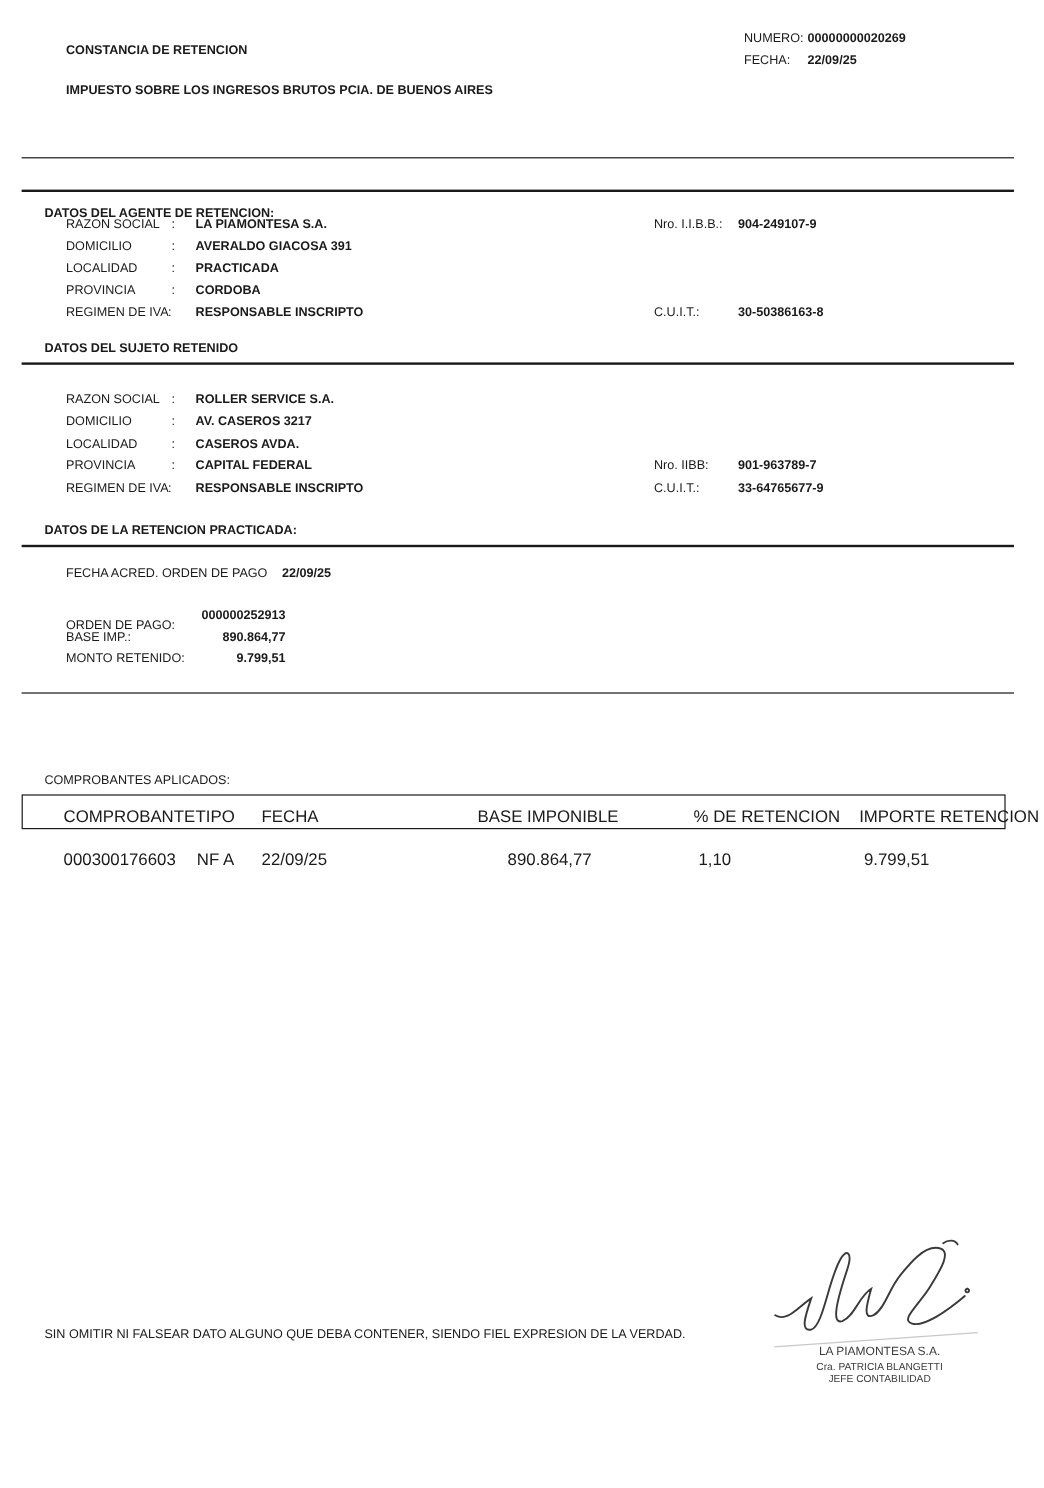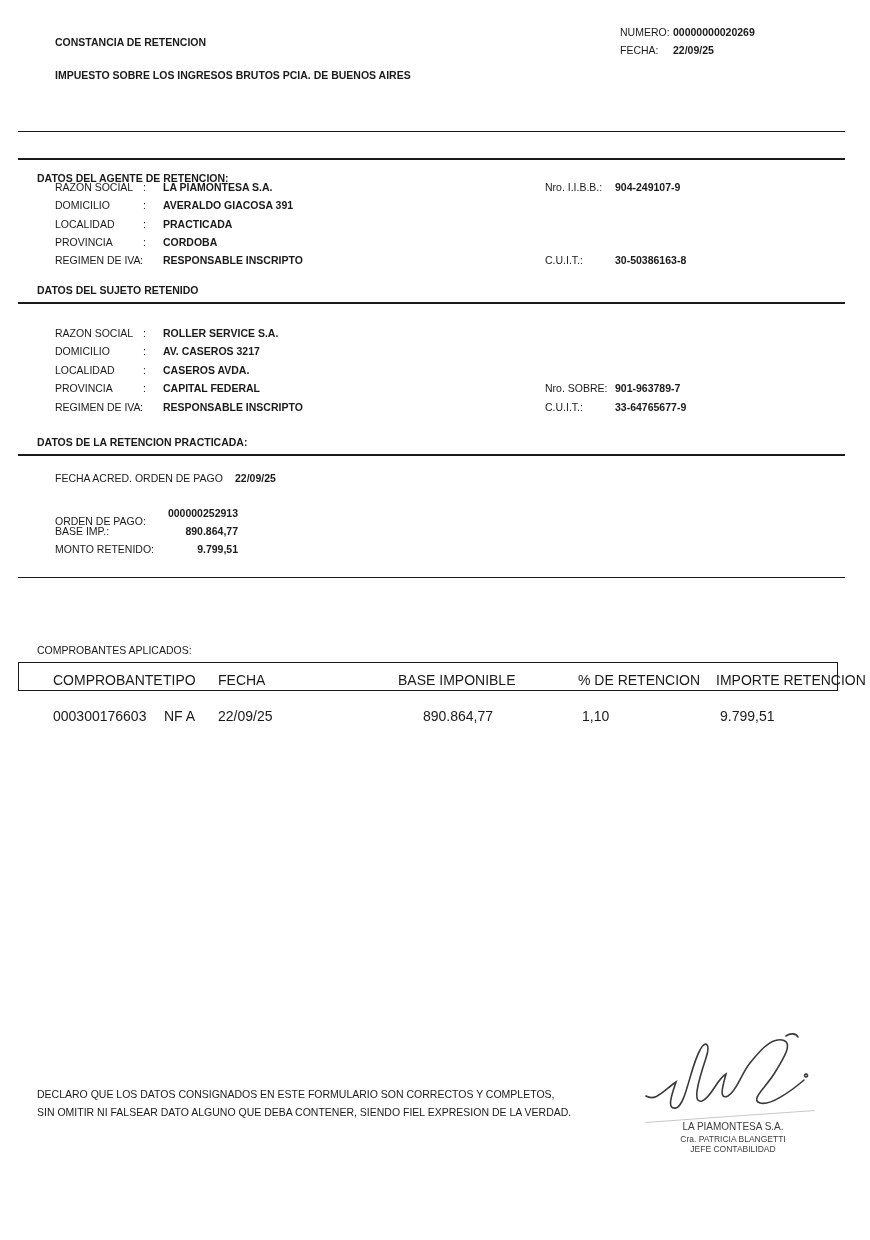--- a/index.html
+++ b/index.html
@@ -72,21 +72,21 @@
   <div class="abs" style="left:143px;top:345px;">:</div>
   <div class="abs val" style="left:163px;top:345px;">AV. CASEROS 3217</div>
 
   <div class="abs" style="left:55px;top:364px;">LOCALIDAD</div>
   <div class="abs" style="left:143px;top:364px;">:</div>
   <div class="abs val" style="left:163px;top:364px;">CASEROS AVDA.</div>
 
   <div class="abs" style="left:55px;top:382px;">PROVINCIA</div>
   <div class="abs" style="left:143px;top:382px;">:</div>
   <div class="abs val" style="left:163px;top:382px;">CAPITAL FEDERAL</div>
-  <div class="abs" style="left:545px;top:382px;">Nro. SOBRE:</div>
+  <div class="abs" style="left:545px;top:382px;">Nro. IIBB:</div>
   <div class="abs val" style="left:615px;top:382px;">901-963789-7</div>
 
   <div class="abs" style="left:55px;top:401px;">REGIMEN DE IVA</div>
   <div class="abs" style="left:140px;top:401px;">:</div>
   <div class="abs val" style="left:163px;top:401px;">RESPONSABLE INSCRIPTO</div>
   <div class="abs" style="left:545px;top:401px;">C.U.I.T.:</div>
   <div class="abs val" style="left:615px;top:401px;">33-64765677-9</div>
 
   <div class="abs b" style="left:37px;top:436px;">DATOS DE LA RETENCION PRACTICADA:</div>
   <div class="rule" style="left:18px;top:454px;width:827px;height:2px;"></div>
@@ -117,21 +117,20 @@
 
   <div>
     <div class="tbl-cell" style="left:53px;top:708px;">000300176603</div>
     <div class="tbl-cell pre" style="left:164px;top:708px;">NF  A</div>
     <div class="tbl-cell" style="left:218px;top:708px;">22/09/25</div>
     <div class="tbl-cell" style="left:423px;top:708px;">890.864,77</div>
     <div class="tbl-cell" style="left:582px;top:708px;">1,10</div>
     <div class="tbl-cell" style="left:720px;top:708px;">9.799,51</div>
   </div>
 
-  <div class="abs" style="left:37px;top:1088px;">DECLARO QUE LOS DATOS CONSIGNADOS EN ESTE FORMULARIO SON CORRECTOS Y COMPLETOS,</div>
   <div class="abs" style="left:37px;top:1106px;">SIN OMITIR NI FALSEAR DATO ALGUNO QUE DEBA CONTENER, SIENDO FIEL EXPRESION DE LA VERDAD.</div>
 
   <svg class="abs" style="left:638px;top:1030px;" width="185" height="90" viewBox="0 0 185 90">
     <g fill="none" stroke="#3a3a3a" stroke-width="1.6" stroke-linecap="round">
       <path d="M8,66 C18,72 26,60 38,52 C34,64 28,80 38,78 C48,75 52,38 62,20 C67,10 73,13 68,28 C60,52 54,74 64,71 C74,67 78,50 88,44 C84,58 81,70 90,66 C99,61 103,44 112,33 C120,23 132,8 144,10 C156,12 146,28 136,44 C127,58 112,70 122,73 C132,76 152,62 166,50"></path>
       <path d="M148,6 C152,3 158,3 160,7"></path>
       <path d="M168,44 a1.5,1.5 0 1 0 0.1,0"></path>
     </g>
   </svg>
   <div class="sig-line" style="left:645px;top:1116px;width:170px;"></div>

